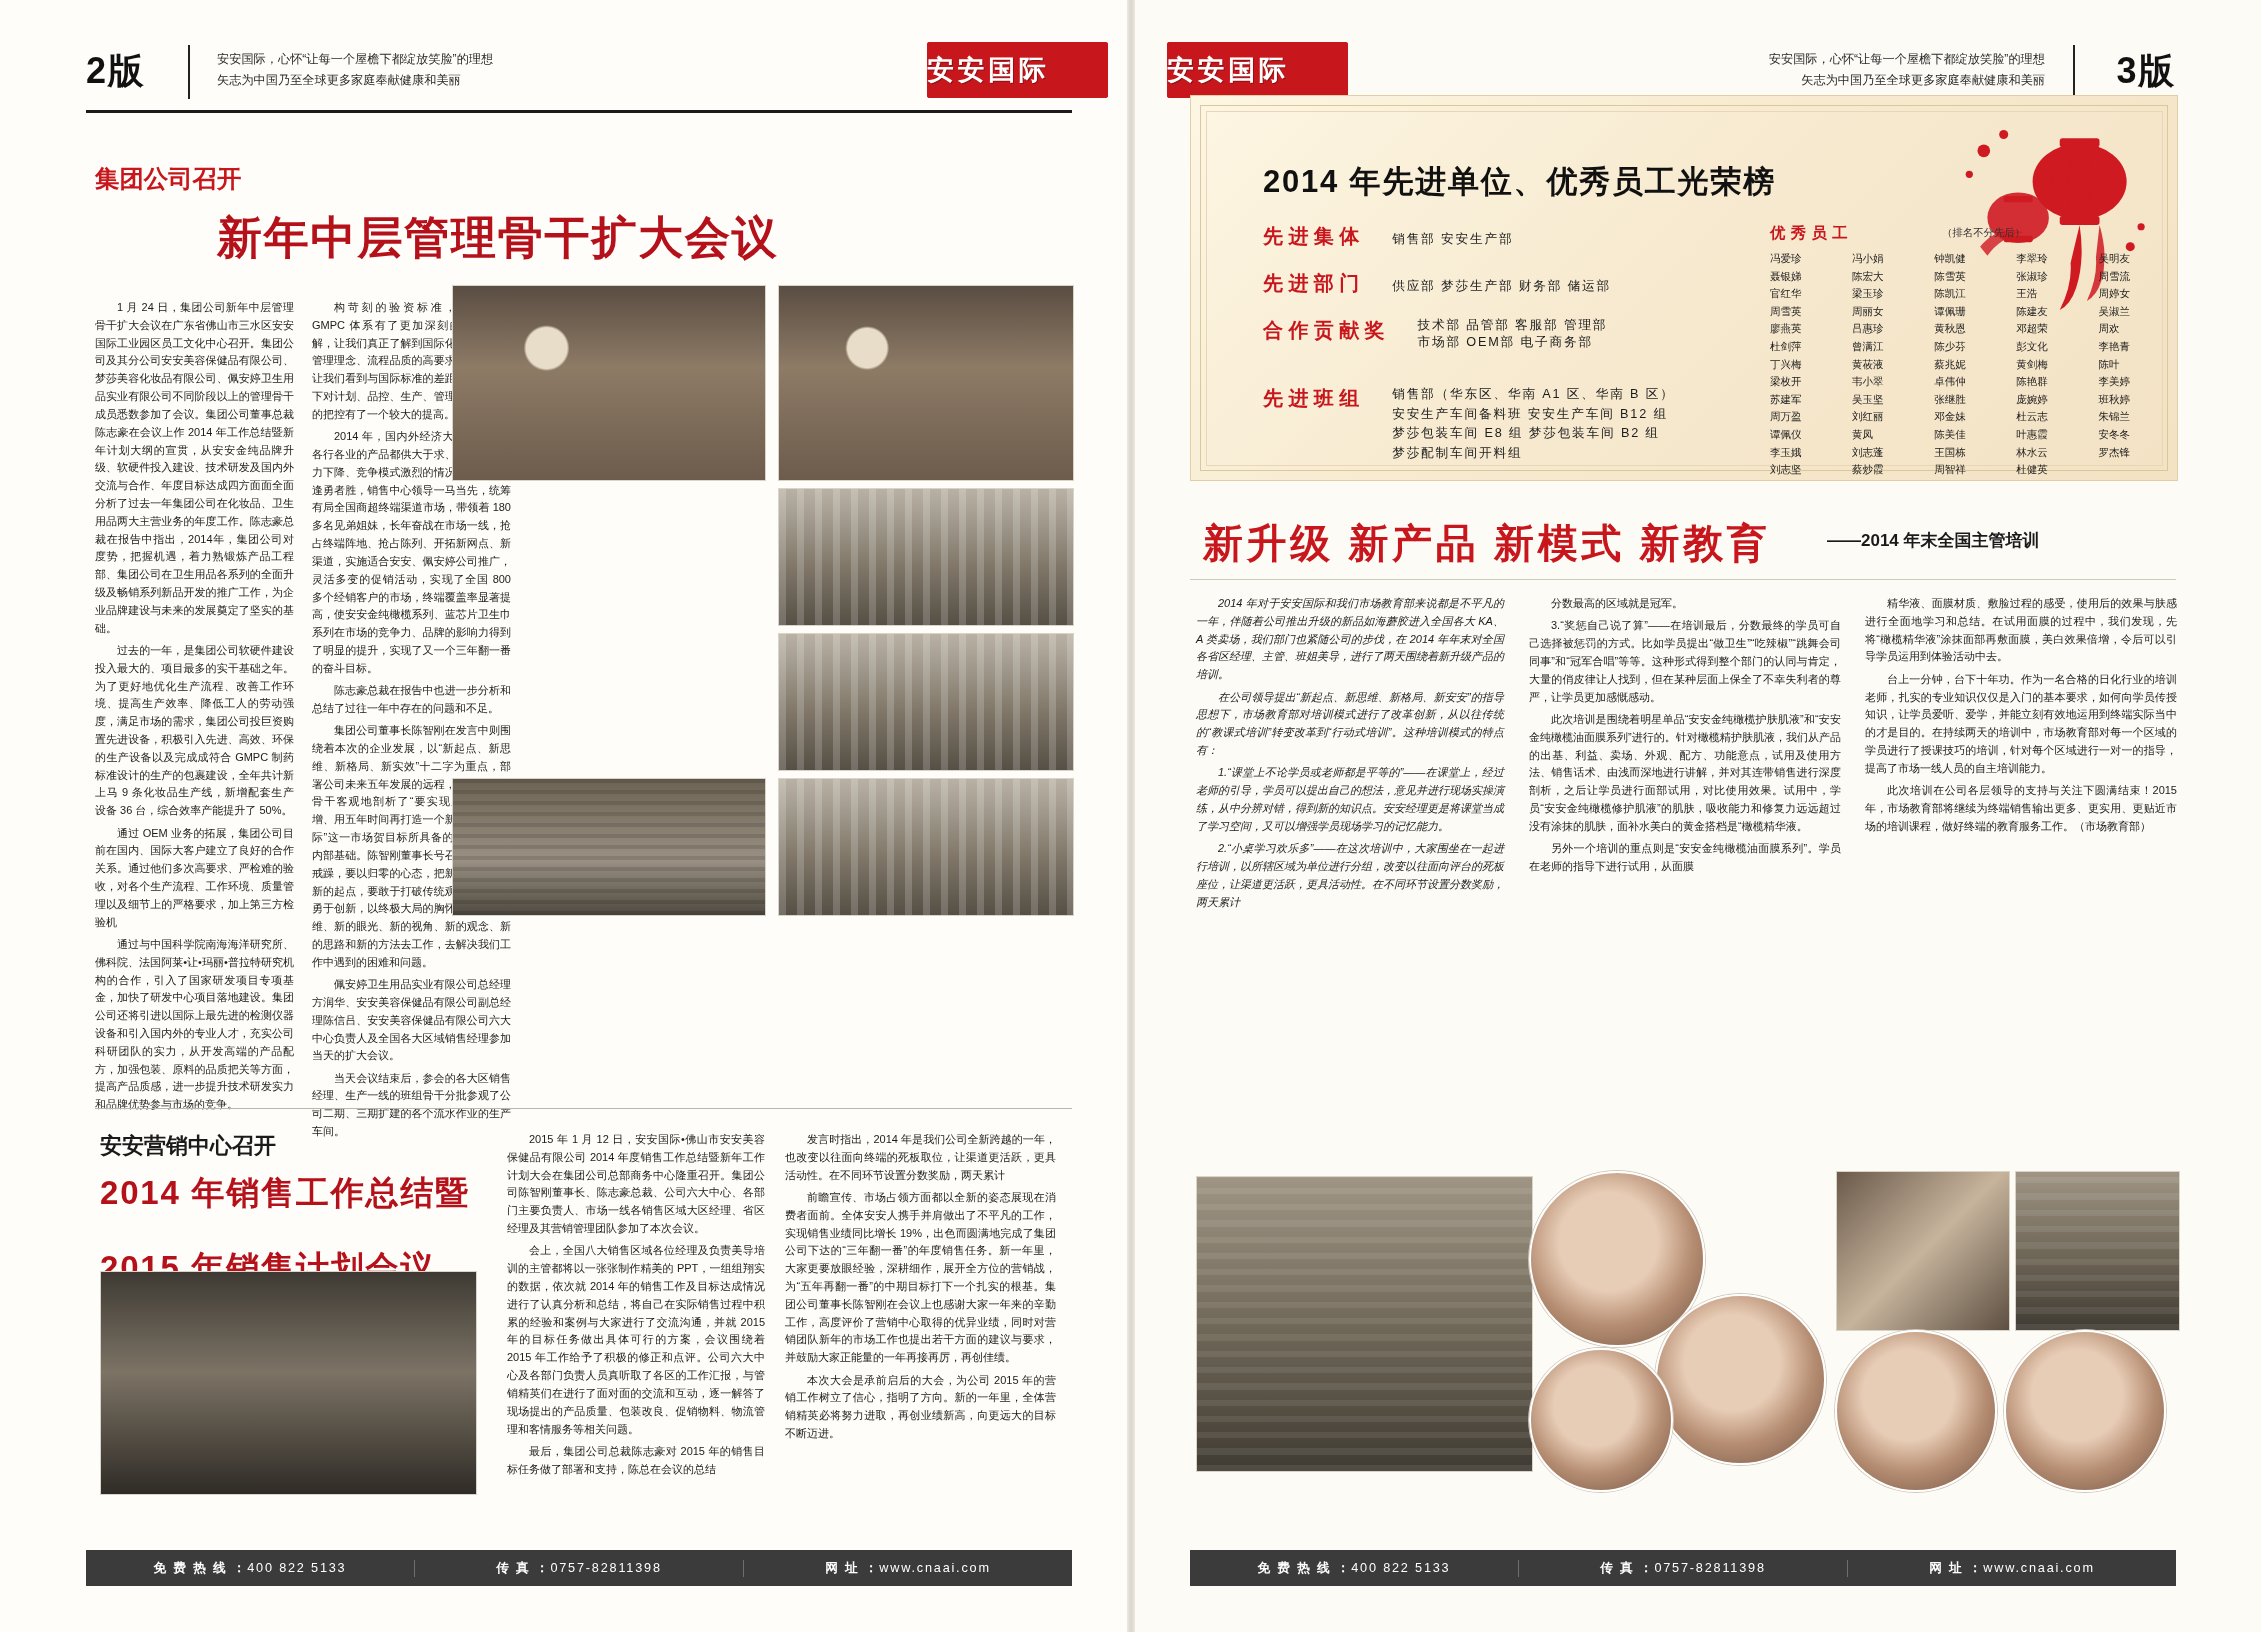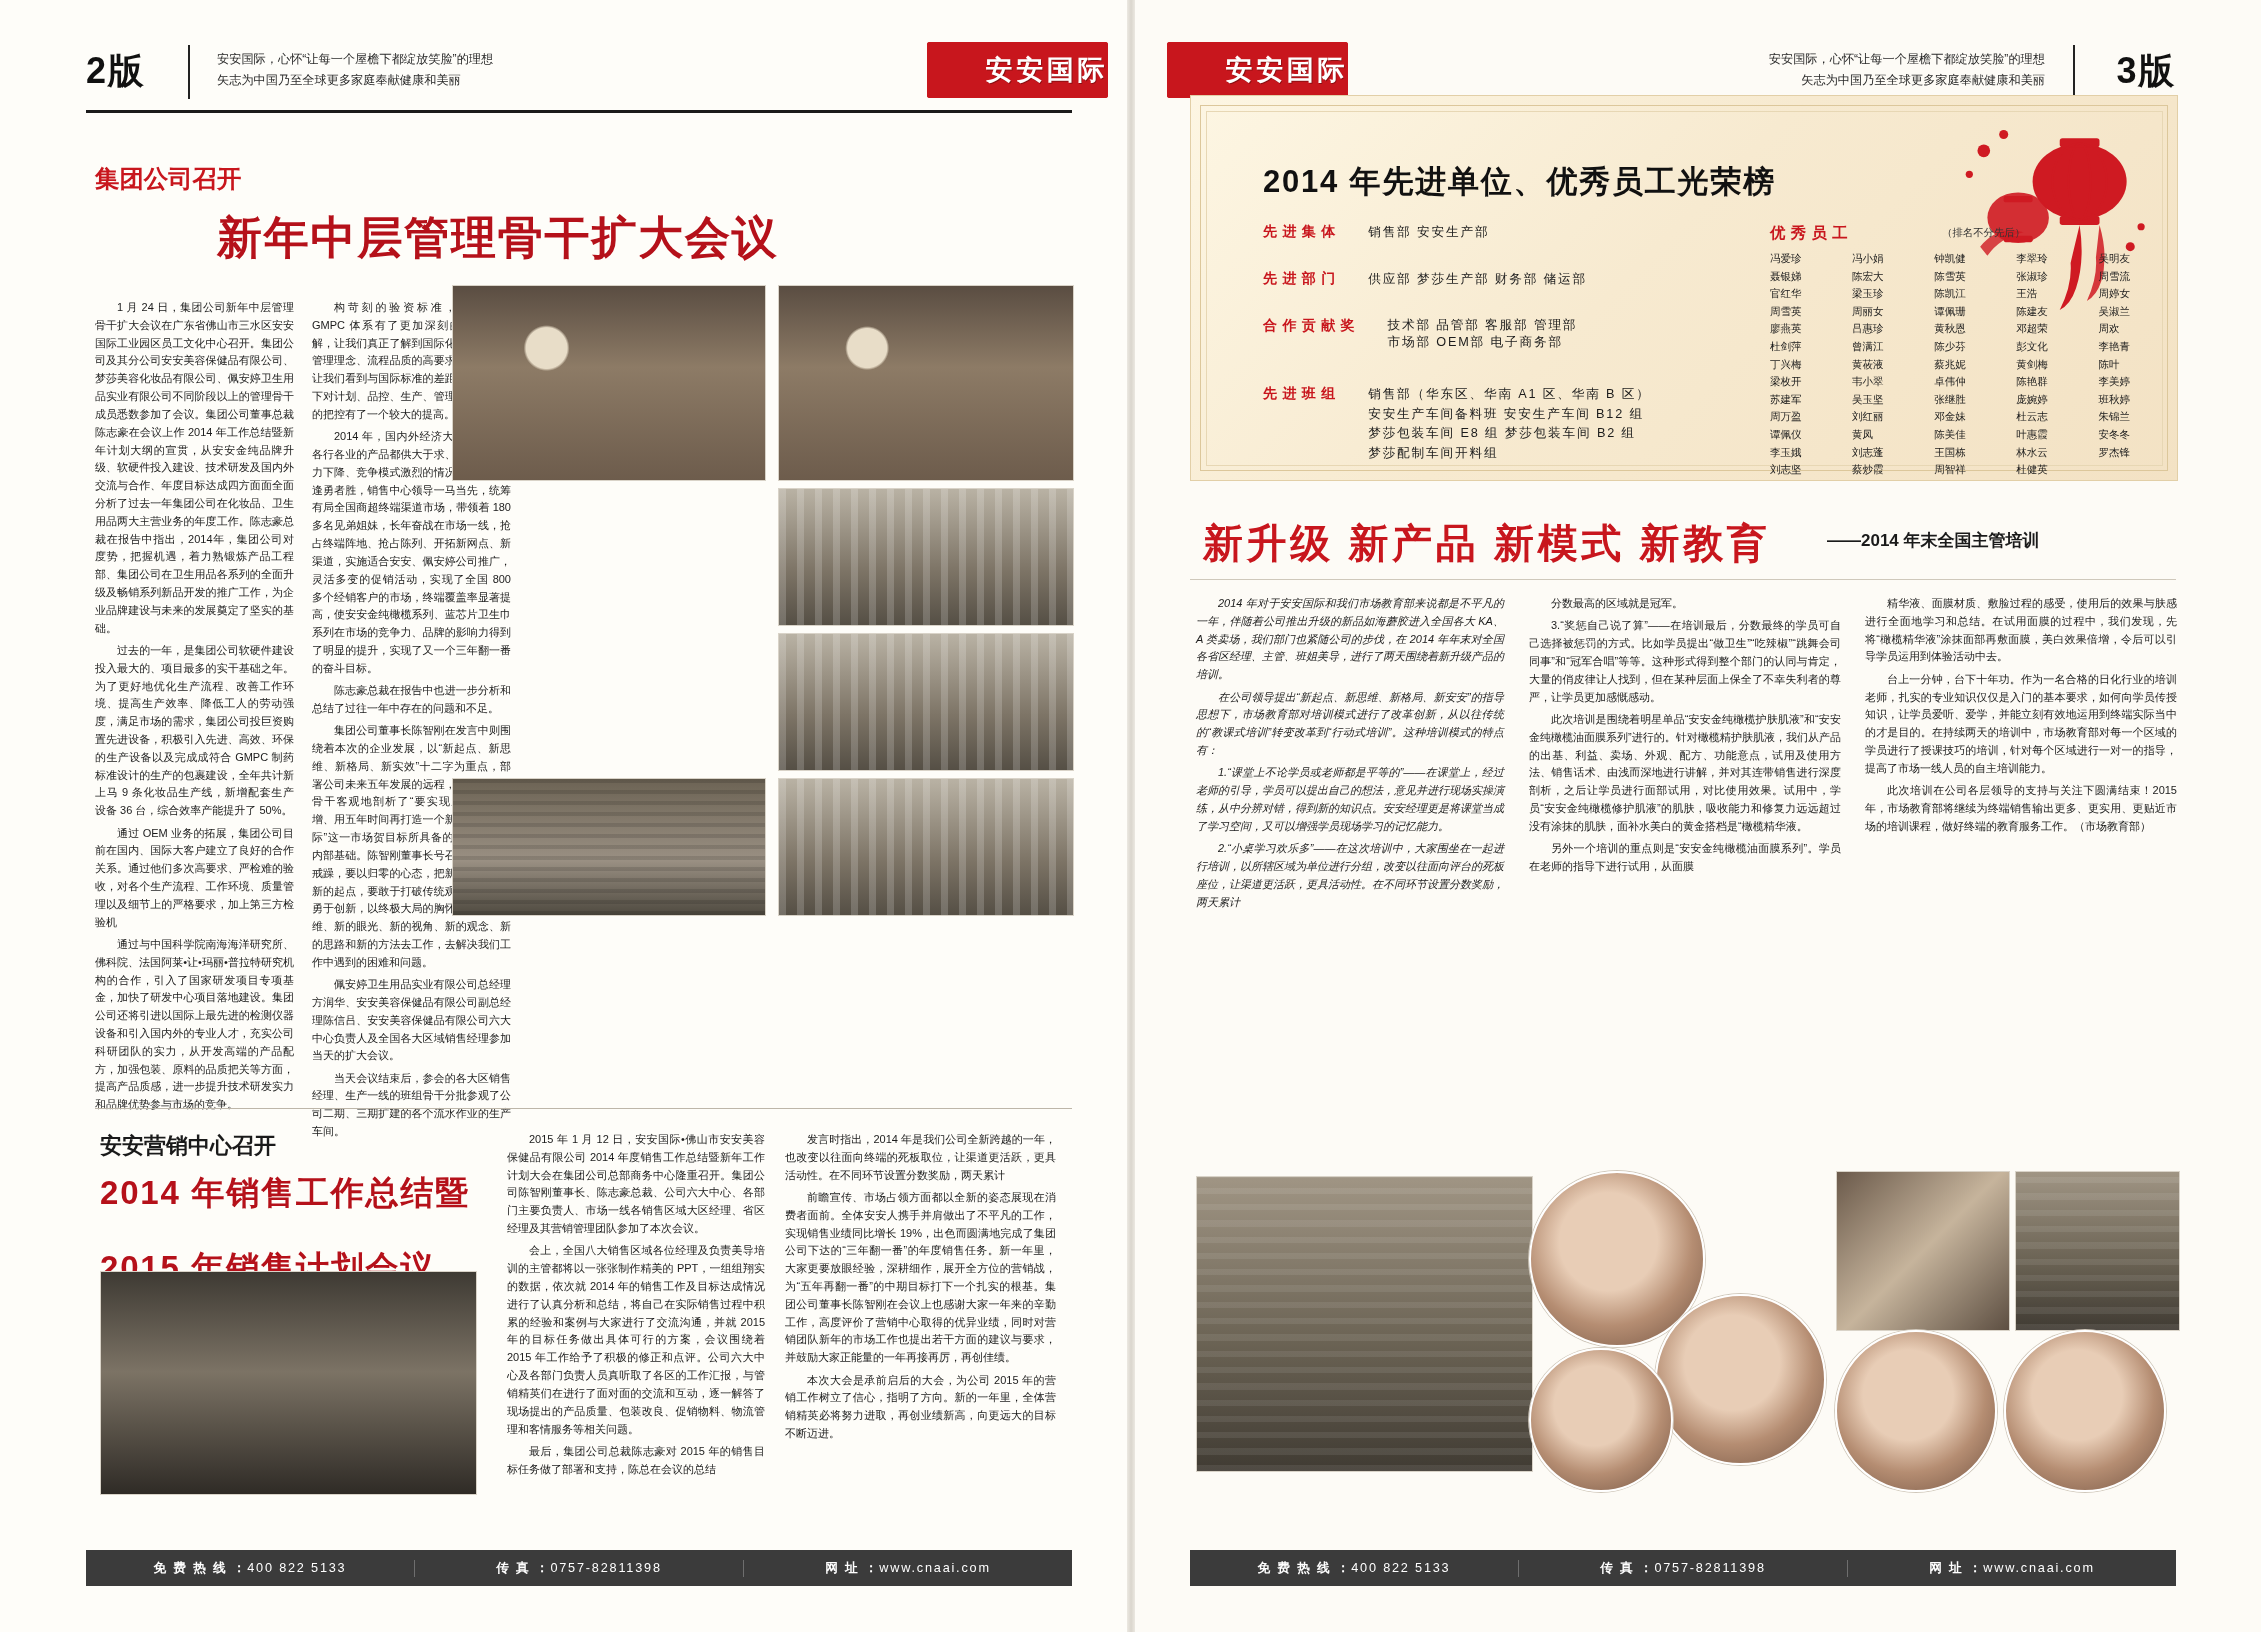--- a/index.html
+++ b/index.html
@@ -14,21 +14,21 @@
      background:linear-gradient(90deg,#ddd8cf,#bdb6aa,#ddd8cf);opacity:.55;}
   .pageno{position:absolute;top:47px;font-size:31px;font-weight:bold;color:#111;letter-spacing:1.8px;}
   .pageno.l{left:86px;}
   .pageno.r{right:86px;}
   .pageno .num{font-size:36px;}
   .mh-divider{position:absolute;top:45px;width:1.8px;height:54px;background:#222;}
   .slogan{position:absolute;top:49px;font-size:12.2px;line-height:1.75;color:#2a2a2a;}
   .slogan.l{left:217px;text-align:left;}
   .slogan.r{right:217px;text-align:right;}
   .logo{position:absolute;top:42px;width:181px;height:56px;background:#c8161d;border-radius:2.7px;
-     display:flex;align-items:center;justify-content:flex-end;color:#fff;font-size:27px;font-weight:bold;letter-spacing:3.6px;
+     display:flex;align-items:center;justify-content:flex-start;color:#fff;font-size:27px;font-weight:bold;letter-spacing:3.6px;
      box-shadow:inset 0 0 0 2.7px #c8161d;}
   .logo .lg{font-family:"Liberation Serif","DejaVu Serif",serif;text-shadow:0.9px 0.9px 0 #8b0f12;}
   .logo.l{left:927px;}
   .logo.r{left:1167px;}
 
   
   .kicker{position:absolute;color:#c8161d;font-weight:bold;}
   .headline{position:absolute;color:#b5111a;font-weight:bold;letter-spacing:1.8px;
      font-family:"Liberation Sans","DejaVu Sans",sans-serif;}
 
@@ -62,21 +62,21 @@
   .circ{position:absolute;border-radius:50%;border:2.7px solid #fff;box-shadow:0 0 0 0.9px #cfc7ba;overflow:hidden;}
 
   
   .honor{position:absolute;left:1190px;top:95px;width:986px;height:384px;
      background:linear-gradient(135deg,#fdf6e3 0%,#f7ead0 45%,#f3e2c4 100%);
      border:1.8px solid #e2cfa7;}
   .honor .frame{position:absolute;inset:9px;border:1.8px solid #dcc79b;}
   .honor .frame2{position:absolute;inset:14.5px;border:0.9px solid #e7d7b4;}
   .honor-title{position:absolute;left:72px;top:65px;font-size:31px;font-weight:bold;color:#111;letter-spacing:1.8px;}
   .hrow{position:absolute;font-size:14.5px;}
-  .hlabel{color:#c8161d;font-weight:bold;letter-spacing:5.4px;font-size:14px;}
+  .hlabel{color:#c8161d;font-weight:bold;letter-spacing:5.4px;font-size:20px;}
   .hval{color:#1c1c1c;font-size:12.7px;letter-spacing:1.8px;}
   .emp-head{position:absolute;left:579px;top:127px;color:#c8161d;font-weight:bold;font-size:15.4px;letter-spacing:5.4px;}
   .emp-note{position:absolute;left:751px;top:130px;color:#333;font-size:10.4px;}
   .emp-grid{position:absolute;left:579px;top:156px;width:407px;
      display:grid;grid-template-columns:repeat(5,1fr);gap:3.6px 3.6px;font-size:10.5px;color:#1c1c1c;}
   .lantern{position:absolute;right:16.3px;top:14.5px;width:217px;height:208px;}
 
   
   .bigred{position:absolute;font-size:40px;font-weight:bold;color:#c8161d;letter-spacing:3.6px;}
   .subred{position:absolute;font-size:17px;color:#1a1a1a;font-weight:bold;}

